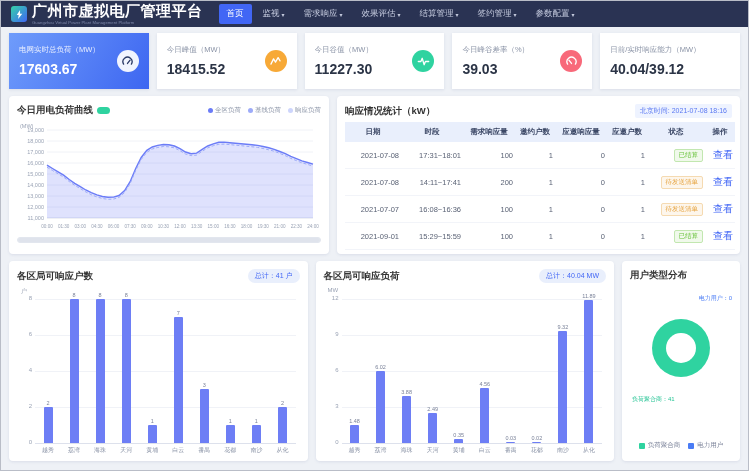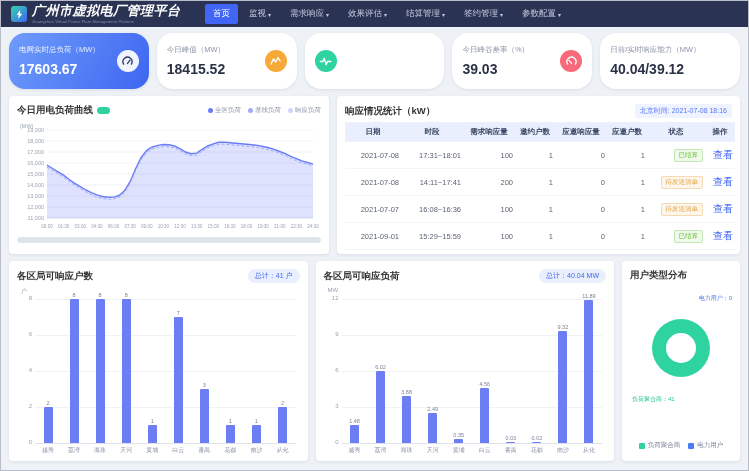--- a/index.html
+++ b/index.html
@@ -4,30 +4,30 @@
 <style>
 *{margin:0;padding:0;box-sizing:border-box;}
 html,body{width:749px;height:471px;overflow:hidden;}
 body{font-family:"Liberation Sans","DejaVu Sans",sans-serif;background:#eef1f6;border:1px solid #b9bdc7;}
 
 .topbar{height:26px;background:#2a3353;display:flex;align-items:center;padding:0 10px;gap:16px;}
 .brand{display:flex;align-items:center;gap:5px;min-width:178px;}
 .logo{width:16px;height:16px;border-radius:3px;background:linear-gradient(135deg,#35d3a8,#4166f5);display:flex;align-items:center;justify-content:center;flex-shrink:0;}
 .logo svg{width:11px;height:11px;}
 .brand-text{display:flex;flex-direction:column;line-height:1;}
-.brand-title{color:#fff;font-size:13px;font-weight:bold;letter-spacing:.5px;font-style:italic;}
+.brand-title{color:#fff;font-size:15px;font-weight:bold;letter-spacing:.5px;}
 .brand-sub{color:#7d87a8;font-size:5px;margin-top:2px;transform:scale(.85);transform-origin:left;}
 .nav{display:flex;align-items:center;gap:3px;flex:1;}
 .nav-item{color:#c3c9dd;font-size:8.5px;padding:4px 8px;border-radius:2px;cursor:pointer;display:flex;align-items:center;gap:2px;white-space:nowrap;}
 .nav-item.active{background:#4166f5;color:#fff;}
 .caret{font-size:6px;}
 main{padding:6px 8px;}
 
 .kpi-row{display:flex;gap:8px;margin-bottom:7px;}
-.kpi{flex:1;height:56px;background:#fff;border-radius:16px;box-shadow:0 1px 3px rgba(40,60,120,.10);padding:8px 10px;display:flex;justify-content:space-between;align-items:center;}
+.kpi{flex:1;height:56px;background:#fff;border-radius:0;box-shadow:0 1px 3px rgba(40,60,120,.10);padding:8px 10px;display:flex;justify-content:space-between;align-items:center;}
 .kpi-info{display:flex;flex-direction:column;gap:6px;min-width:0;}
 .kpi-label{font-size:7.5px;color:#8a93a6;white-space:nowrap;overflow:hidden;}
 .kpi-value{font-size:14px;font-weight:bold;color:#2b3446;white-space:nowrap;}
 .kpi-icon{width:22px;height:22px;border-radius:50%;display:flex;align-items:center;justify-content:center;flex-shrink:0;}
 .kpi-icon svg{width:13px;height:13px;}
 .kpi-primary{background:linear-gradient(120deg,#6f9cfb,#3d66f1);}
 .kpi-primary .kpi-label{color:#e8eeff;}
 .kpi-primary .kpi-value{color:#fff;}
 .kpi-primary .kpi-icon{background:rgba(255,255,255,.92);}
 
@@ -152,20 +152,24 @@
           <span class="kpi-label">今日峰值（MW）</span>
           <span class="kpi-value">18415.52</span>
         </div>
         <span class="kpi-icon" style="background:#f7a937">
           <svg viewBox="0 0 20 20">
               <polyline points="3,14 7,6 10,11 14,4 17,9" fill="none" stroke="#fff" stroke-width="2" stroke-linejoin="round" stroke-linecap="round"></polyline>
             </svg>
         </span>
       </div>
       <div class="kpi">
+        <div class="kpi-info">
+          <span class="kpi-label">今日谷值（MW）</span>
+          <span class="kpi-value">11227.30</span>
+        </div>
         <span class="kpi-icon" style="background:#2fd3a0">
           <svg viewBox="0 0 20 20">
               <polyline points="2,10 6,10 8,5 11,15 13,10 18,10" fill="none" stroke="#fff" stroke-width="2" stroke-linejoin="round" stroke-linecap="round"></polyline>
             </svg>
         </span>
       </div>
       <div class="kpi">
         <div class="kpi-info">
           <span class="kpi-label">今日峰谷差率（%）</span>
           <span class="kpi-value">39.03</span>

